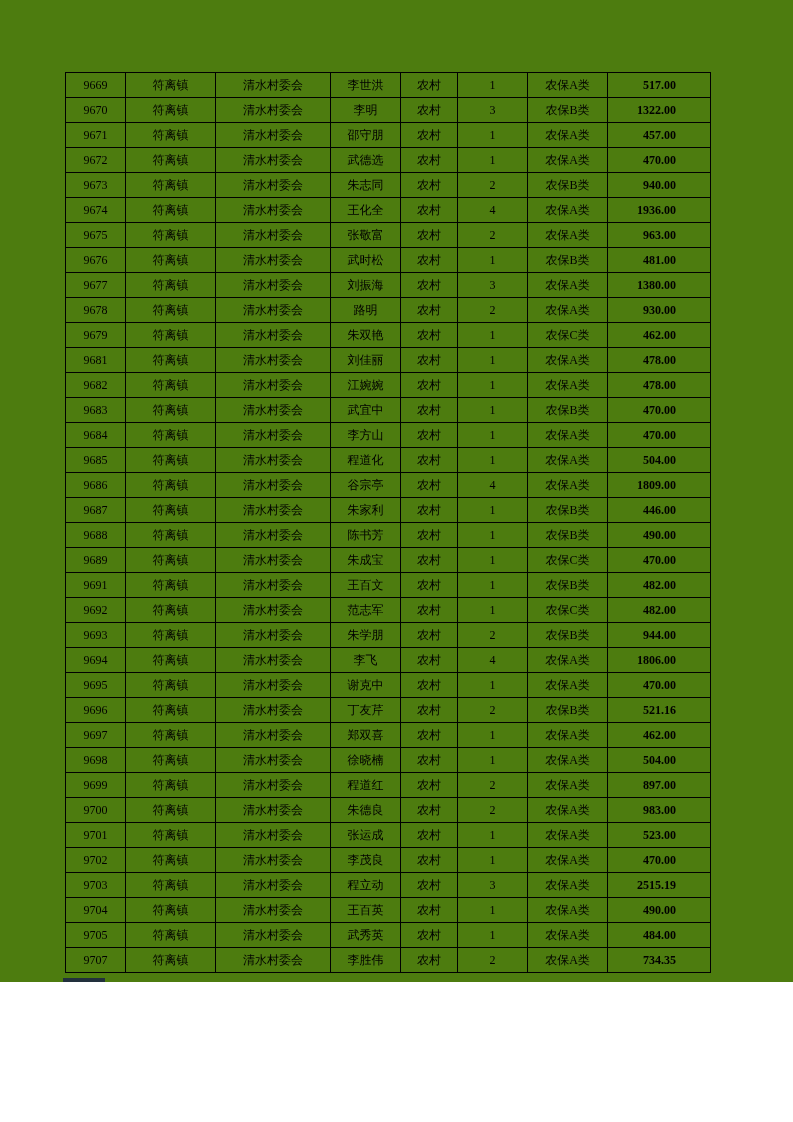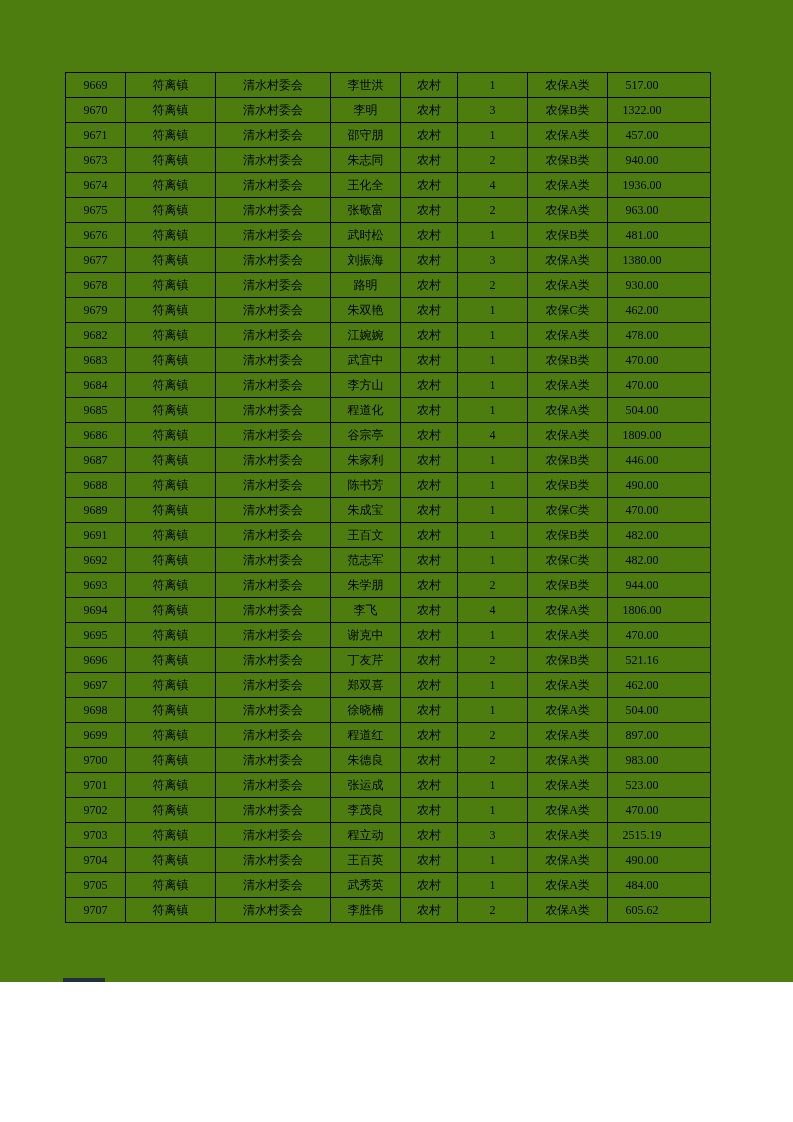--- a/index.html
+++ b/index.html
@@ -32,22 +32,23 @@
     height: 24px;
     padding: 0;
     text-align: center;
     vertical-align: middle;
     font-size: 12px;
     line-height: 24px;
     white-space: nowrap;
     overflow: hidden;
   }
   table.data-table td.col-amount {
-    text-align: center;
+    text-align: right;
     padding-right: 34px;
+    font-weight: bold;
   }
   .page-edge-fragment {
     position: absolute;
     left: 63px;
     bottom: 0;
     width: 42px;
     height: 4px;
     background: #22303c;
   }
 </style>
@@ -91,20 +92,30 @@
           <td class="col-seq">9671</td>
           <td class="col-town">符离镇</td>
           <td class="col-village">清水村委会</td>
           <td class="col-name">邵守朋</td>
           <td class="col-residence">农村</td>
           <td class="col-persons">1</td>
           <td class="col-scheme">农保A类</td>
           <td class="col-amount">457.00</td>
         </tr>
         <tr>
+          <td class="col-seq">9672</td>
+          <td class="col-town">符离镇</td>
+          <td class="col-village">清水村委会</td>
+          <td class="col-name">武德选</td>
+          <td class="col-residence">农村</td>
+          <td class="col-persons">1</td>
+          <td class="col-scheme">农保A类</td>
+          <td class="col-amount">470.00</td>
+        </tr>
+        <tr>
           <td class="col-seq">9673</td>
           <td class="col-town">符离镇</td>
           <td class="col-village">清水村委会</td>
           <td class="col-name">朱志同</td>
           <td class="col-residence">农村</td>
           <td class="col-persons">2</td>
           <td class="col-scheme">农保B类</td>
           <td class="col-amount">940.00</td>
         </tr>
         <tr>
@@ -161,20 +172,30 @@
           <td class="col-seq">9679</td>
           <td class="col-town">符离镇</td>
           <td class="col-village">清水村委会</td>
           <td class="col-name">朱双艳</td>
           <td class="col-residence">农村</td>
           <td class="col-persons">1</td>
           <td class="col-scheme">农保C类</td>
           <td class="col-amount">462.00</td>
         </tr>
         <tr>
+          <td class="col-seq">9681</td>
+          <td class="col-town">符离镇</td>
+          <td class="col-village">清水村委会</td>
+          <td class="col-name">刘佳丽</td>
+          <td class="col-residence">农村</td>
+          <td class="col-persons">1</td>
+          <td class="col-scheme">农保A类</td>
+          <td class="col-amount">478.00</td>
+        </tr>
+        <tr>
           <td class="col-seq">9682</td>
           <td class="col-town">符离镇</td>
           <td class="col-village">清水村委会</td>
           <td class="col-name">江婉婉</td>
           <td class="col-residence">农村</td>
           <td class="col-persons">1</td>
           <td class="col-scheme">农保A类</td>
           <td class="col-amount">478.00</td>
         </tr>
         <tr>
@@ -398,18 +419,18 @@
           <td class="col-amount">484.00</td>
         </tr>
         <tr>
           <td class="col-seq">9707</td>
           <td class="col-town">符离镇</td>
           <td class="col-village">清水村委会</td>
           <td class="col-name">李胜伟</td>
           <td class="col-residence">农村</td>
           <td class="col-persons">2</td>
           <td class="col-scheme">农保A类</td>
-          <td class="col-amount">605.62</td>
+          <td class="col-amount">734.35</td>
         </tr>
       </tbody>
   </table>
   <div class="page-edge-fragment"></div>
 </div>
 
 </body></html>

